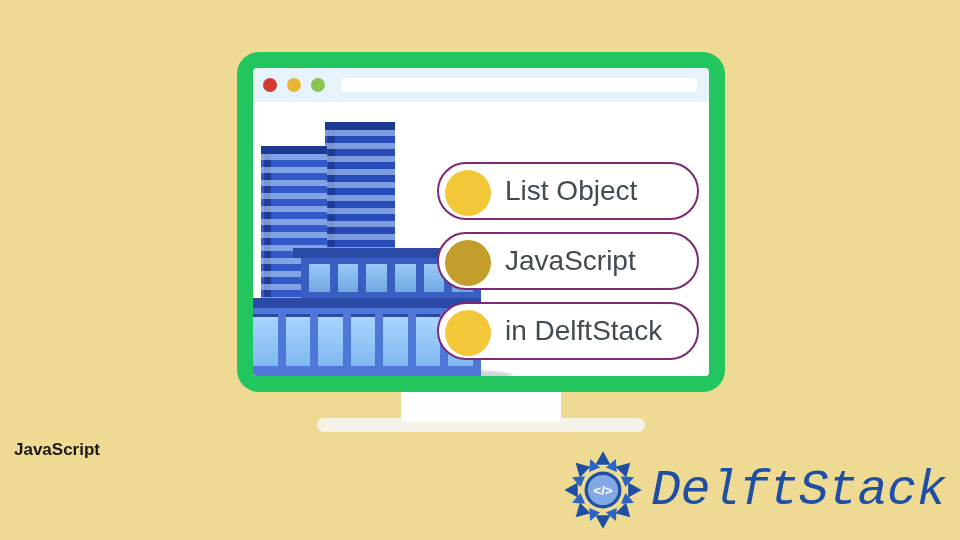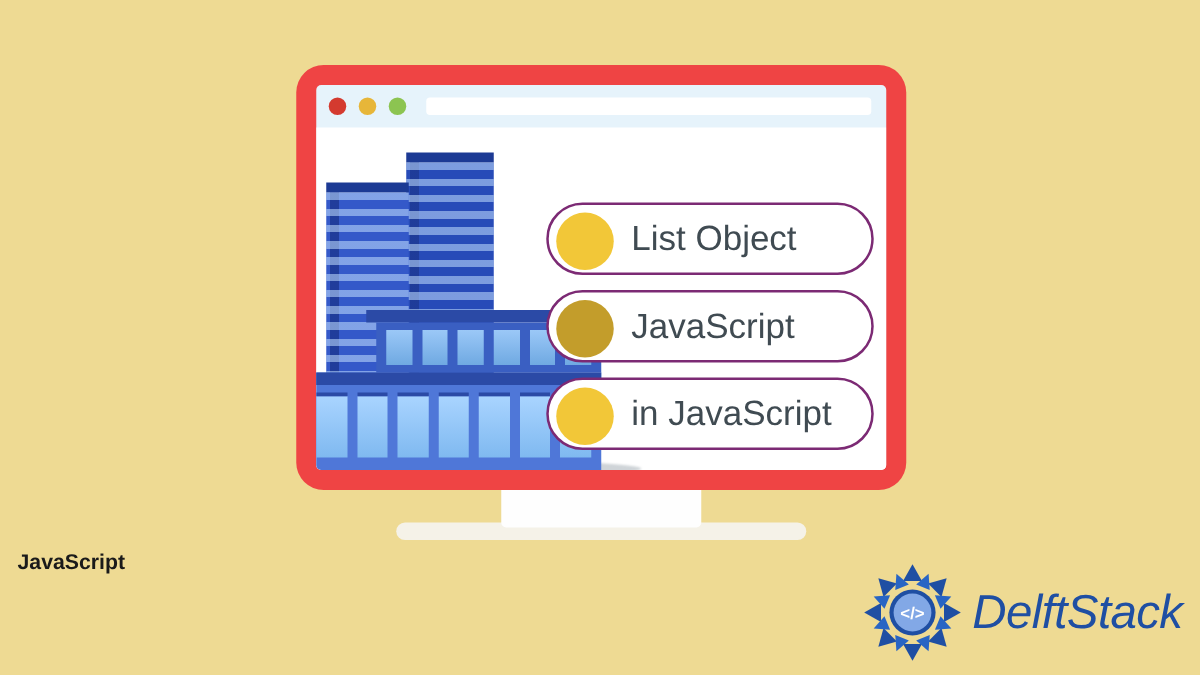--- a/index.html
+++ b/index.html
@@ -15,21 +15,21 @@
     position: absolute;
     left: 237px;
     top: 52px;
     width: 488px;
     height: 380px;
   }
   .monitor-frame {
     position: absolute;
     left: 0; top: 0;
     width: 488px; height: 340px;
-    background: #ef4444;
+    background: #22c55e;
     border-radius: 22px;
     overflow: hidden;
   }
   .monitor-screen {
     position: absolute;
     left: 16px; top: 16px;
     right: 16px; bottom: 16px;
     background: #e6f3fb;
     border-radius: 4px;
     overflow: hidden;
@@ -211,25 +211,26 @@
     position: absolute;
     right: 14px; bottom: 8px;
     display: flex; align-items: center; gap: 6px;
   }
   .delft-icon {
     width: 84px; height: 84px;
     position: relative;
   }
   .delft-icon svg { width: 100%; height: 100%; }
   .delft-text {
-    font-size: 38px;
+    font-size: 50px;
     color: #1f4fa3;
     font-style: italic;
     font-weight: 500;
     letter-spacing: -0.5px;
+    font-family: Liberation Mono, monospace;
   }
 </style>
 </head>
 <body>
 
 <div class="monitor">
   <div class="monitor-base"></div>
   <div class="monitor-stand"></div>
   <div class="monitor-frame">
     <div class="monitor-screen">
@@ -278,21 +279,21 @@
           <div class="pill">
             <div class="bullet"></div>
             <span class="label">List Object</span>
           </div>
           <div class="pill mid">
             <div class="bullet"></div>
             <span class="label">JavaScript</span>
           </div>
           <div class="pill">
             <div class="bullet"></div>
-            <span class="label">in JavaScript</span>
+            <span class="label">in DelftStack</span>
           </div>
         </div>
 
       </div>
     </div>
   </div>
 </div>
 
 <div class="js-logo">
   <div class="js-title">JavaScript</div>

